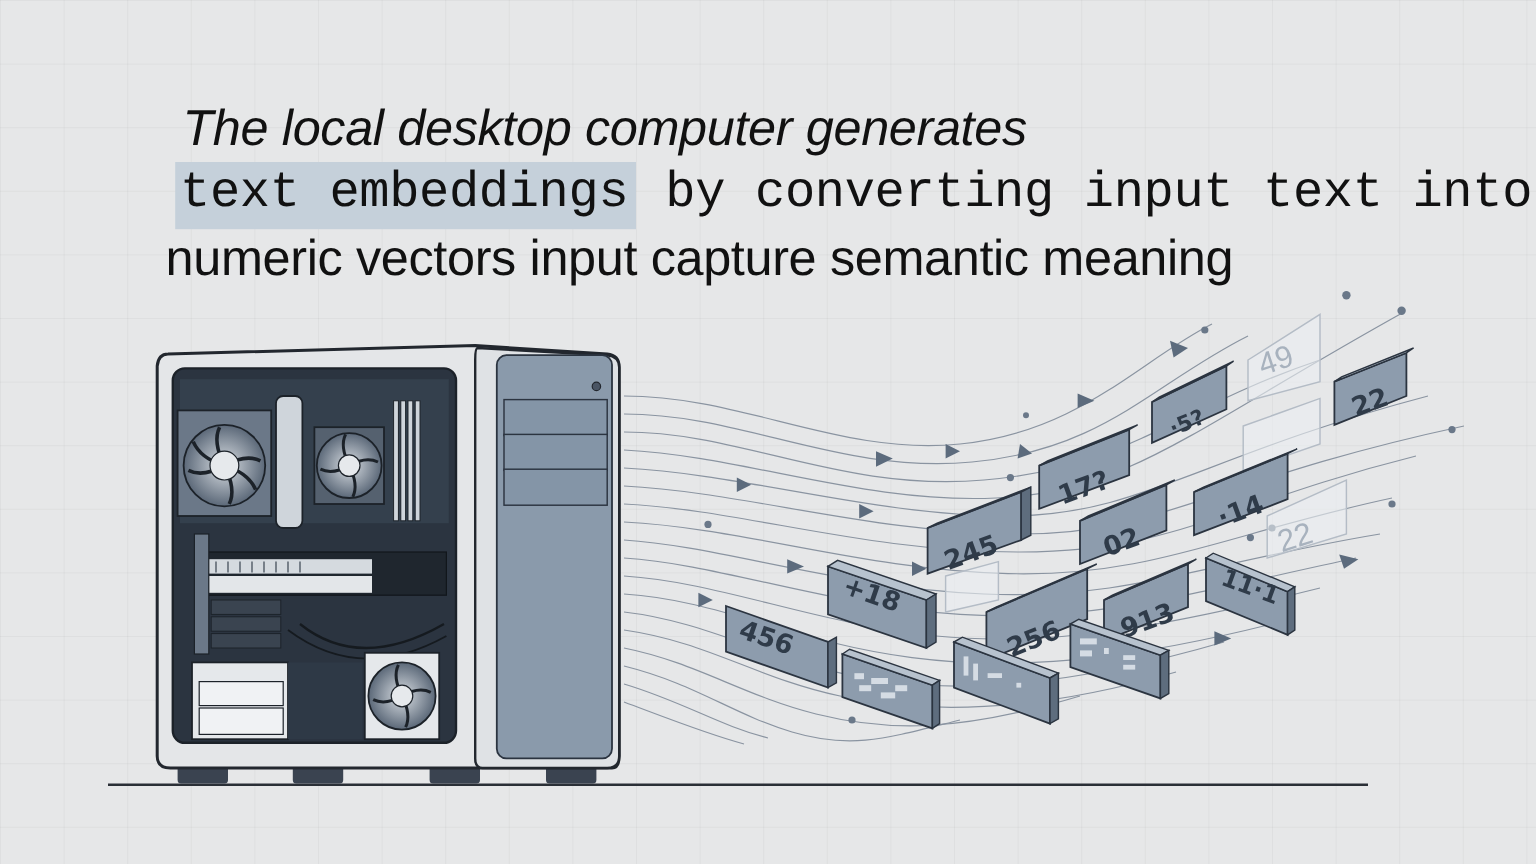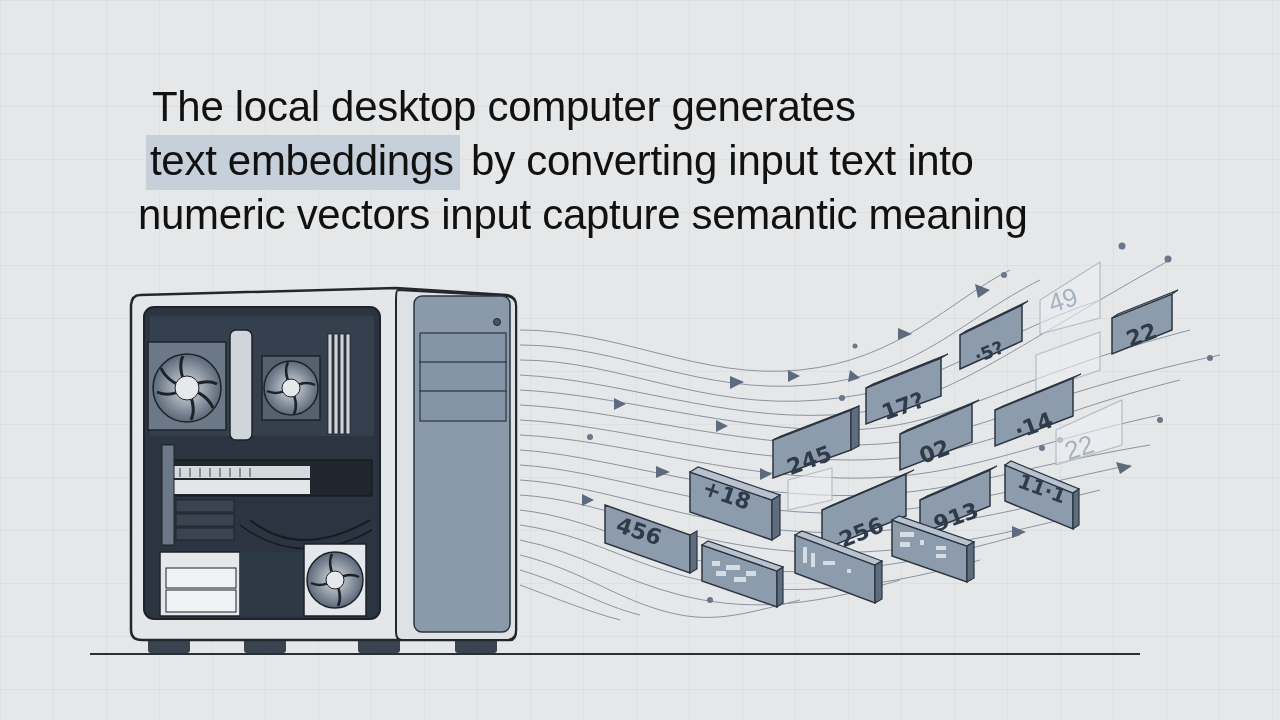--- a/index.html
+++ b/index.html
@@ -11,22 +11,22 @@
       linear-gradient(90deg, rgba(0,0,0,0.035) 1px, transparent 1px);
     background-size: 53px 53px;
     font-family: "Liberation Sans", "DejaVu Sans", sans-serif;
   }
   .caption {
     position: absolute; left: 138px; top: 80px; width: 1000px;
     font-size: 42px; line-height: 54px; color: #111;
     letter-spacing: -0.3px;
   }
   .caption .line { display: block; white-space: nowrap; }
-  .caption .l1 { padding-left: 14px; }
-  .caption .l2 { padding-left: 12px; }
+  .caption .l1 { padding-left: 14px; font-style: italic; }
+  .caption .l2 { padding-left: 12px; font-family: Liberation Mono, monospace; }
   .hl { background: #c5d0da; padding: 2px 6px 6px 4px; margin-left: -4px; }
   .scene { position: absolute; left: 0; top: 0; }
 </style>
 </head>
 <body>
 
 <div class="caption">
   <span class="line l1">The local desktop computer generates</span>
   <span class="line l2"><span class="hl">text embeddings</span><span> by converting input text into</span></span>
   <span class="line l3">numeric vectors input capture semantic meaning</span>

